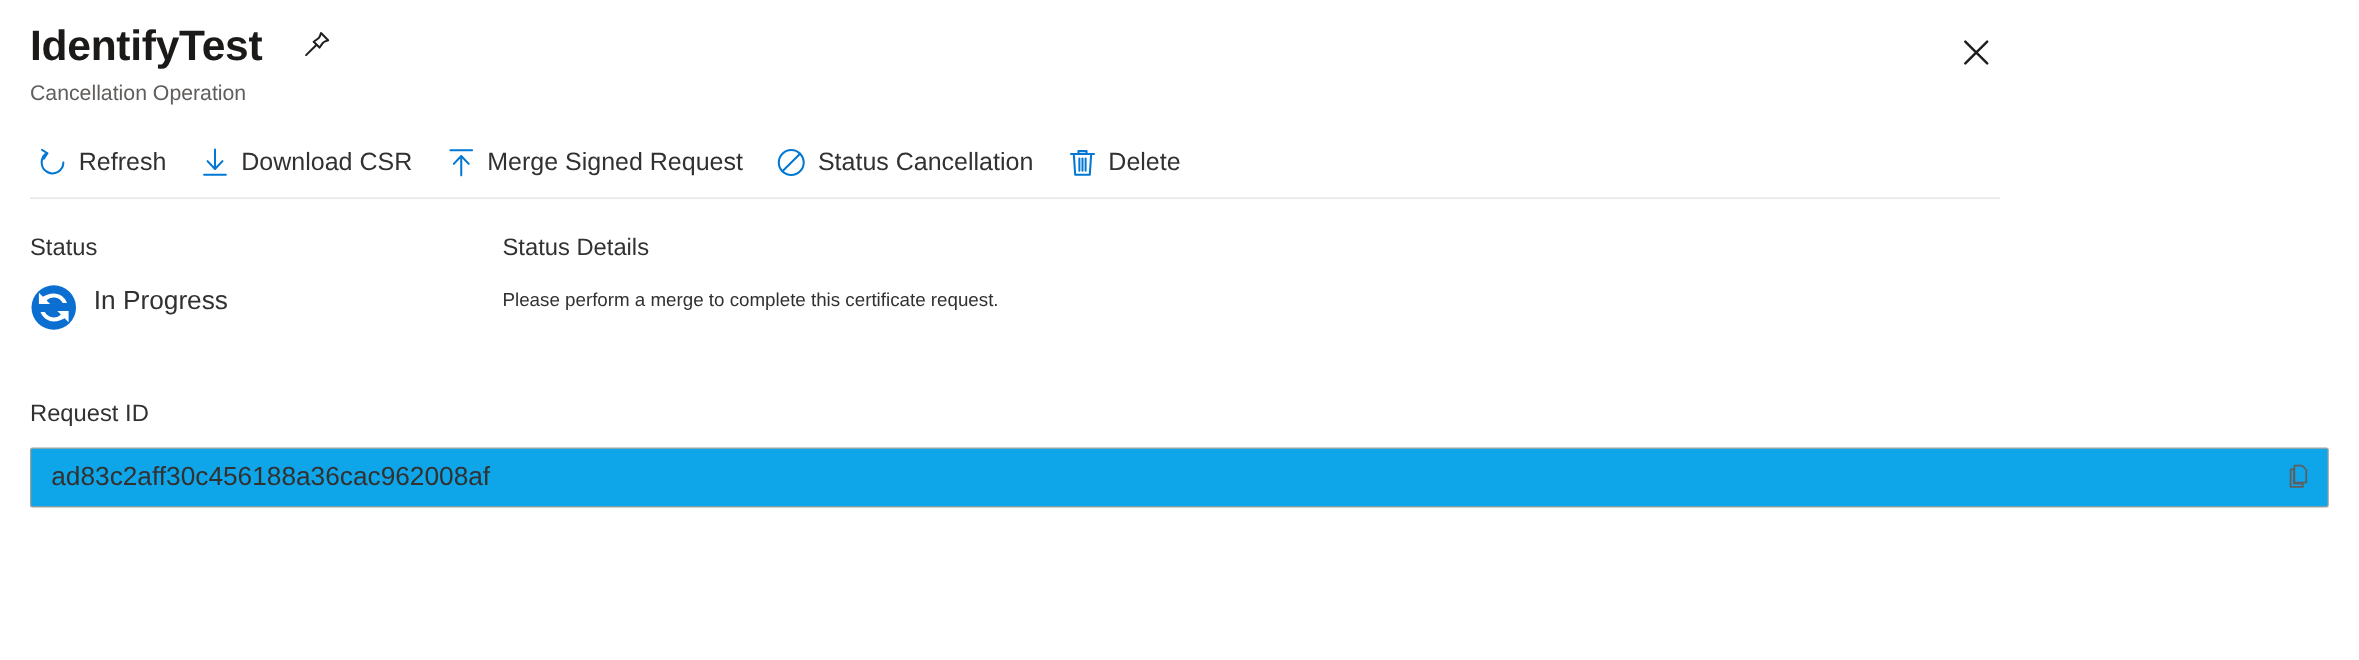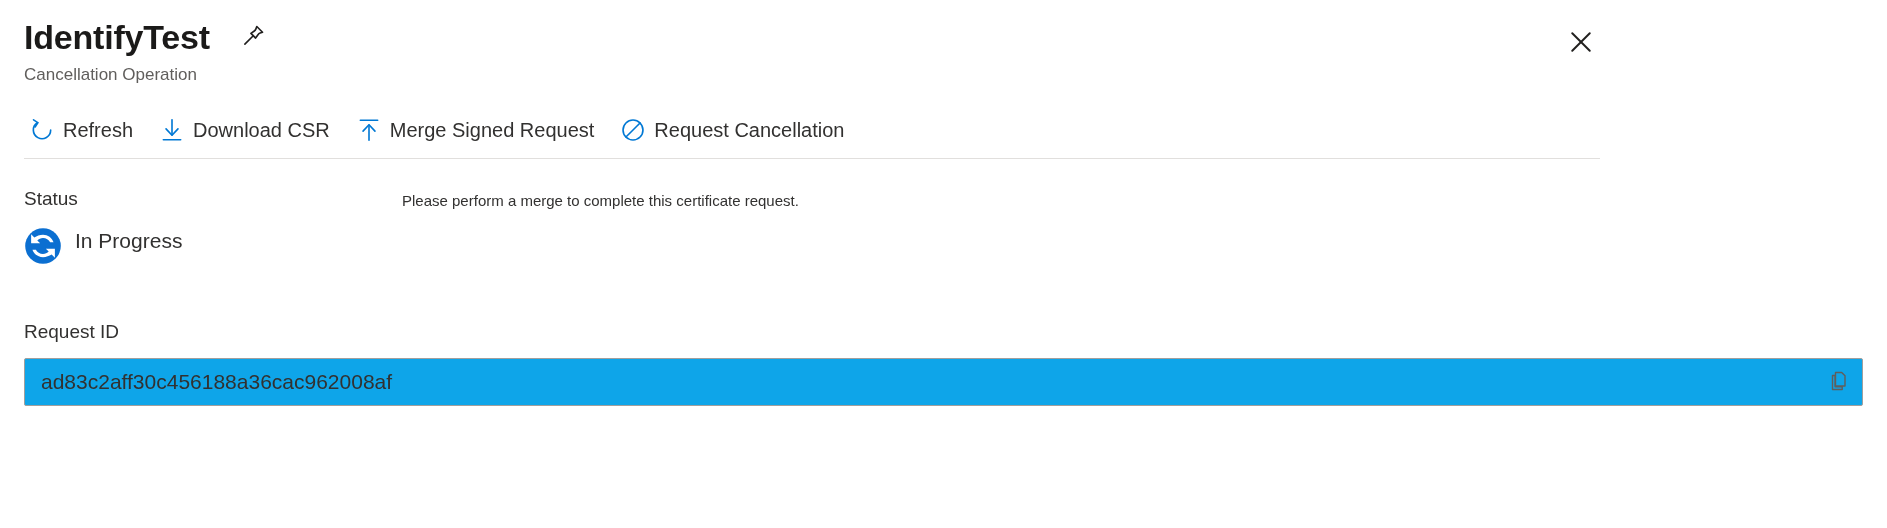--- a/index.html
+++ b/index.html
@@ -230,23 +230,36 @@
       <span>Merge Signed Request</span>
     </button>
 
     <button class="cmd-btn">
       <span class="cmd-icon">
         <svg width="26" height="26" viewBox="0 0 24 24" fill="none" stroke="#0078d4" stroke-width="1.5" stroke-linecap="round">
           <circle cx="12" cy="12" r="9.2"></circle>
           <line x1="5.5" y1="18.5" x2="18.5" y2="5.5"></line>
         </svg>
       </span>
-      <span>Request Cancellation</span>
-    </button>
-
+      <span>Status Cancellation</span>
+    </button>
+
+    <button class="cmd-btn">
+      <span class="cmd-icon">
+        <svg width="26" height="26" viewBox="0 0 24 24" fill="none" stroke="#0078d4" stroke-width="1.5" stroke-linecap="round" stroke-linejoin="round">
+          <line x1="3.5" y1="5.8" x2="20.5" y2="5.8"></line>
+          <path d="M9 5.8 V3.6 h6 v2.2"></path>
+          <path d="M5.6 5.8 L6.6 21 h10.8 l1-15.2"></path>
+          <line x1="9.7" y1="9" x2="9.7" y2="18"></line>
+          <line x1="12" y1="9" x2="12" y2="18"></line>
+          <line x1="14.3" y1="9" x2="14.3" y2="18"></line>
+        </svg>
+      </span>
+      <span>Delete</span>
+    </button>
 
   </div>
 
   <div class="divider"></div>
 
   <div class="body">
 
     <div class="col-status">
       <div class="field-label">Status</div>
       <div class="status-value">
@@ -257,20 +270,21 @@
               <path d="M16 6.6 c4.1 0 7.6 2.6 8.9 6.3 l-2.9 0 c-1.1-2.1-3.4-3.6-6-3.6 c-1.9 0-3.6 0.8-4.8 2 l2.4 2.4 l-7.6 0 l0-7.6 l2.7 2.7 C10.8 7.7 13.2 6.6 16 6.6 z"></path>
               <path d="M16 25.4 c-4.1 0-7.6-2.6-8.9-6.3 l2.9 0 c1.1 2.1 3.4 3.6 6 3.6 c1.9 0 3.6-0.8 4.8-2 l-2.4-2.4 l7.6 0 l0 7.6 l-2.7-2.7 C21.2 24.3 18.8 25.4 16 25.4 z"></path>
             </g>
           </svg>
         </span>
         <span>In Progress</span>
       </div>
     </div>
 
     <div class="col-details">
+      <div class="field-label">Status Details</div>
       <div class="details-text">Please perform a merge to complete this certificate request.</div>
     </div>
 
   </div>
 
   <div class="requestid-block">
     <div class="requestid-label">Request ID</div>
     <div class="readonly-field">
       <input type="text" readonly="" value="ad83c2aff30c456188a36cac962008af" style="">
       <button class="copy-btn" title="Copy">

